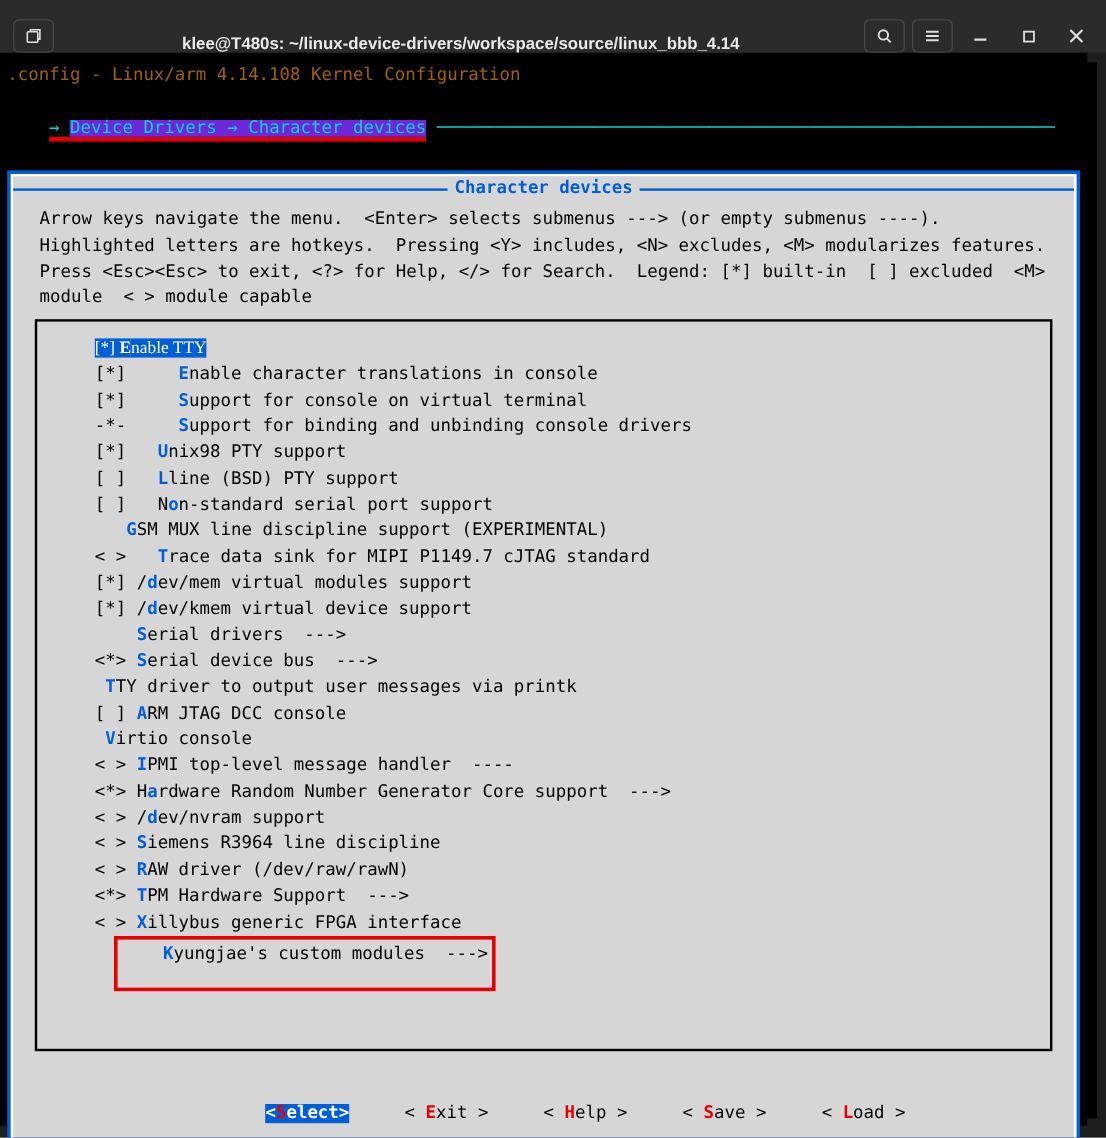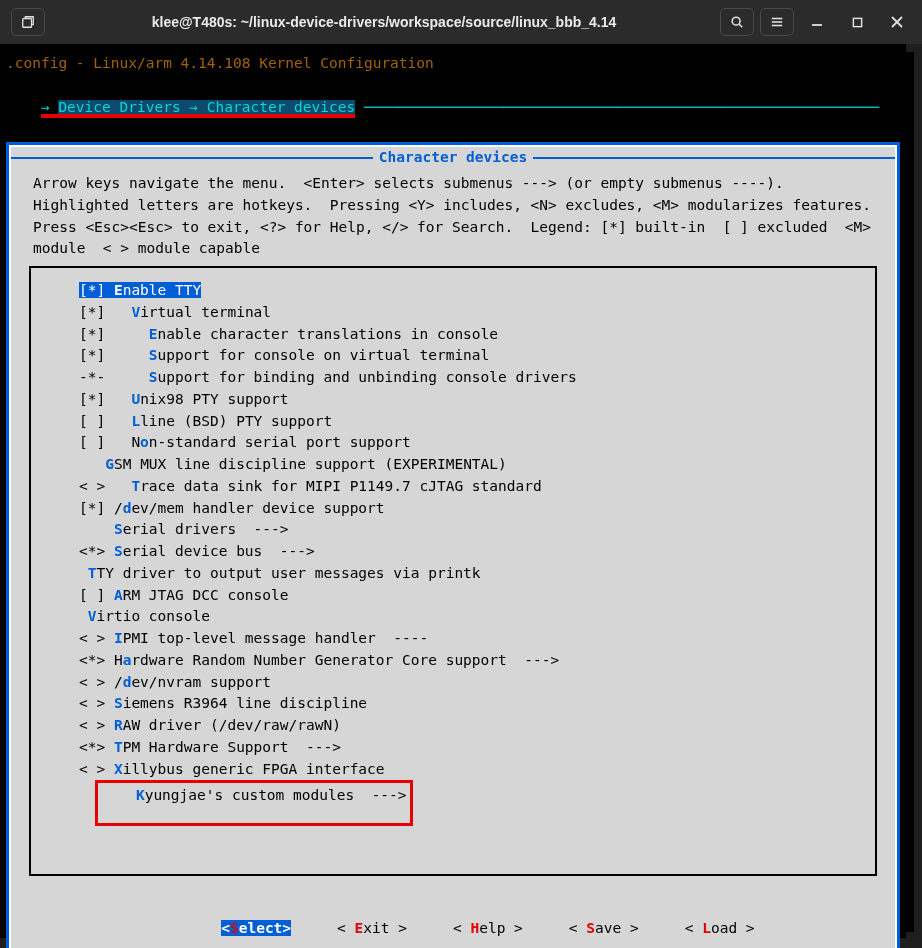--- a/index.html
+++ b/index.html
@@ -8,21 +8,21 @@
     font-family: "DejaVu Sans Mono", "Liberation Mono", monospace;
     font-size: 14.5px;
     width: 922px;
     height: 948px;
     overflow: hidden;
   }
   .titlebar {
     height: 44px;
     background: #2b2b2b;
     display: flex;
-    align-items: center;
+    align-items: flex-end;
     color: #d0d0d0;
     padding: 0 8px;
   }
   .titlebar-left {
     width: 40px;
     display: flex;
     align-items: center;
     justify-content: center;
   }
   .titlebar-center {
@@ -73,21 +73,21 @@
     top: 52px;
     left: 40px;
     width: 874px;
     height: 880px;
     z-index: 0;
   }
   .config-line { color: #a16207; white-space: pre; }
   .cyan { color: #00d7d7; }
   .breadcrumb {
     color: #00d7d7;
-    background: #0c4a6e;
+    background: #6d28d9;
     display: inline-block;
     white-space: pre;
   }
   .red-underline {
     border-bottom: 4px solid #e60000;
     display: inline-block;
     line-height: 1;
   }
   .blue-bg {
     background: #005fd7;
@@ -134,20 +134,21 @@
     padding: 12px 0 48px 0;
     background: #d6d6d6;
   }
   .menu-row {
     white-space: pre;
     color: #000;
     padding-left: 48px;
   }
   .menu-row.selected {
     display: inline-block;
+    font-family: Liberation Serif, serif;
   }
   .menu-row.selected .sym,
   .menu-row.selected .rest-sel {
     background: #005fd7;
     color: #fff;
   }
   .hot { color: #005fd7; font-weight: bold; }
   .menu-row.selected .hot { color: #fff; background: #005fd7; }
   .red-box {
     display: inline-block;
@@ -229,30 +230,30 @@
     <div class="dialog-outer">
       <div class="dialog-title-row">
         <div class="dialog-title-line"></div>
         <div class="dialog-title">Character devices</div>
       </div>
       <div class="help-text">Arrow keys navigate the menu.  &lt;Enter&gt; selects submenus ---&gt; (or empty submenus ----).  Highlighted letters are hotkeys.  Pressing &lt;Y&gt; includes, &lt;N&gt; excludes, &lt;M&gt; modularizes features.  Press &lt;Esc&gt;&lt;Esc&gt; to exit, &lt;?&gt; for Help, &lt;/&gt; for Search.  Legend: [*] built-in  [ ] excluded  &lt;M&gt; module  &lt; &gt; module capable</div>
 
       <div class="menu-box">
         <div id="menu-items">
             <div><div class="menu-row selected"><span class="sym">[*] </span><span class="hot">E</span><span class="rest-sel">nable TTY</span></div></div>
-            <div class="menu-row"><span>[*]   </span><span class="hot">V</span><span>irtual terminal</span></div>
             <div class="menu-row"><span>[*]     </span><span class="hot">E</span><span>nable character translations in console</span></div>
             <div class="menu-row"><span>[*]     </span><span class="hot">S</span><span>upport for console on virtual terminal</span></div>
             <div class="menu-row"><span>-*-     </span><span class="hot">S</span><span>upport for binding and unbinding console drivers</span></div>
             <div class="menu-row"><span>[*]   </span><span class="hot">U</span><span>nix98 PTY support</span></div>
             <div class="menu-row"><span>[ ]   </span><span class="hot">L</span><span>line (BSD) PTY support</span></div>
             <div class="menu-row"><span>[ ]   N</span><span class="hot">o</span><span>n-standard serial port support</span></div>
             <div class="menu-row"><span><m>   </m></span><span class="hot">G</span><span>SM MUX line discipline support (EXPERIMENTAL)</span></div>
             <div class="menu-row"><span>&lt; &gt;   </span><span class="hot">T</span><span>race data sink for MIPI P1149.7 cJTAG standard</span></div>
-            <div class="menu-row"><span>[*] /</span><span class="hot">d</span><span>ev/mem handler device support</span></div>
+            <div class="menu-row"><span>[*] /</span><span class="hot">d</span><span>ev/mem virtual modules support</span></div>
+            <div class="menu-row"><span>[*] /</span><span class="hot">d</span><span>ev/kmem virtual device support</span></div>
             <div class="menu-row"><span>    </span><span class="hot">S</span><span>erial drivers  ---&gt;</span></div>
             <div class="menu-row"><span>&lt;*&gt; </span><span class="hot">S</span><span>erial device bus  ---&gt;</span></div>
             <div class="menu-row"><span><m> </m></span><span class="hot">T</span><span>TY driver to output user messages via printk</span></div>
             <div class="menu-row"><span>[ ] </span><span class="hot">A</span><span>RM JTAG DCC console</span></div>
             <div class="menu-row"><span><m> </m></span><span class="hot">V</span><span>irtio console</span></div>
             <div class="menu-row"><span>&lt; &gt; </span><span class="hot">I</span><span>PMI top-level message handler  ----</span></div>
             <div class="menu-row"><span>&lt;*&gt; H</span><span class="hot">a</span><span>rdware Random Number Generator Core support  ---&gt;</span></div>
             <div class="menu-row"><span>&lt; &gt; /</span><span class="hot">d</span><span>ev/nvram support</span></div>
             <div class="menu-row"><span>&lt; &gt; </span><span class="hot">S</span><span>iemens R3964 line discipline</span></div>
             <div class="menu-row"><span>&lt; &gt; </span><span class="hot">R</span><span>AW driver (/dev/raw/rawN)</span></div>

